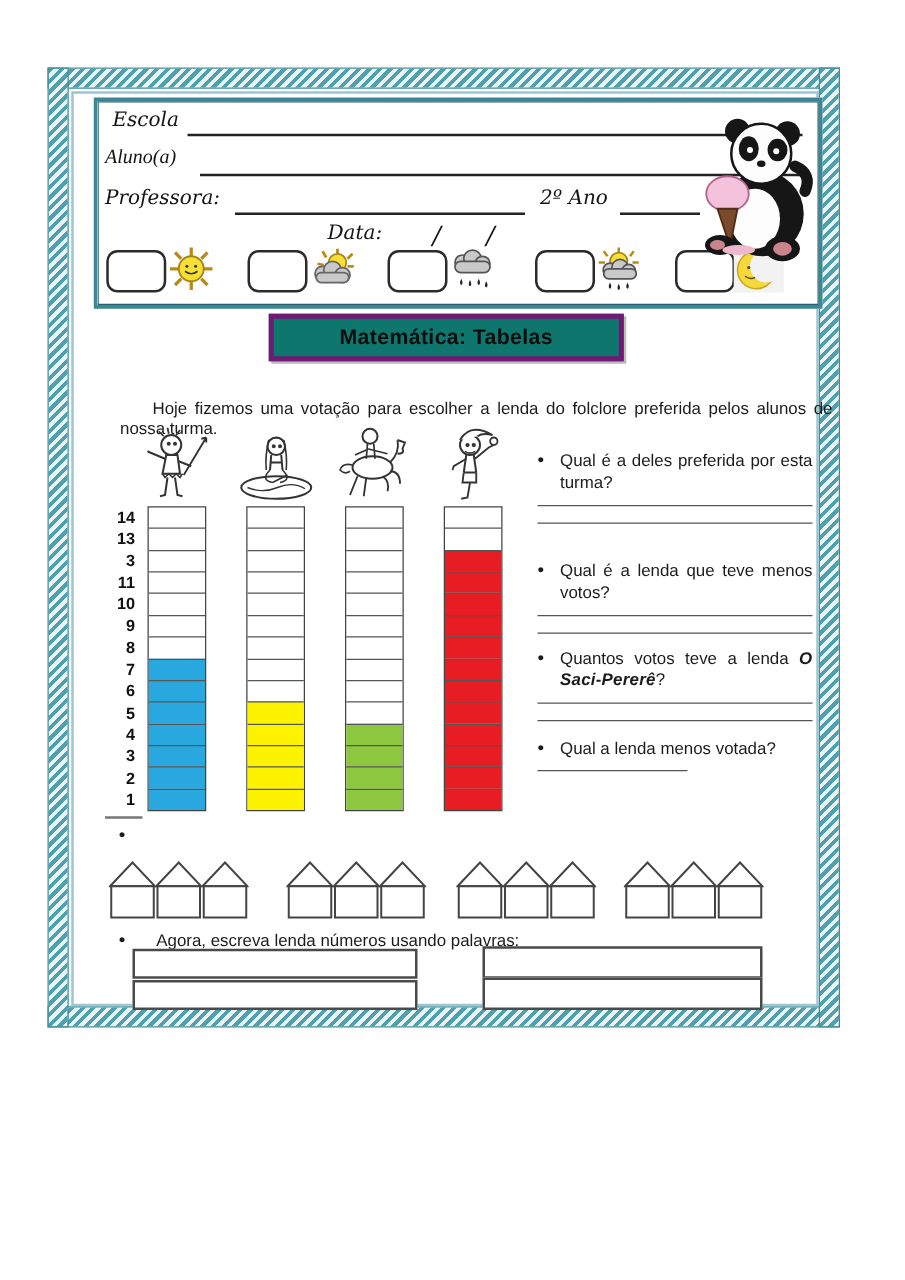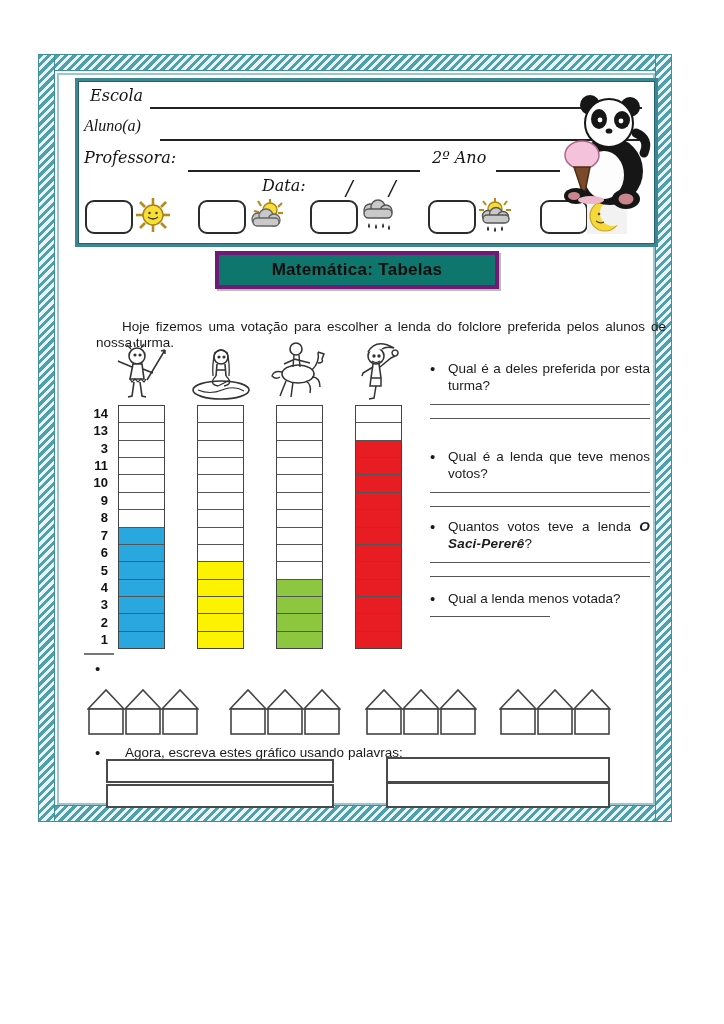--- a/index.html
+++ b/index.html
@@ -402,20 +402,20 @@
         <rect x="2" y="21" width="34" height="25" fill="#fff" stroke="#444" stroke-width="1.6"></rect>
       </svg>
       <svg width="38" height="48" viewBox="0 0 38 48">
         <polygon points="1,21 19,2 37,21" fill="#fff" stroke="#444" stroke-width="1.6"></polygon>
         <rect x="2" y="21" width="34" height="25" fill="#fff" stroke="#444" stroke-width="1.6"></rect>
       </svg>
     </div>
   </div>
 
 <div class="bullet-par" style="top:745px;">
-  <span class="hang"><span class="bdot">•</span><span>Agora, escreva estes gráfico usando palavras:</span></span>
+  <span class="hang"><span class="bdot">•</span><span>Agora, escreva lenda números usando palavras:</span></span>
 </div>
 <div id="wordboxes-layer">
     <div class="word-box" style="left: 106px; top: 759px; width: 224px; height: 20px;"></div>
     <div class="word-box" style="left: 386px; top: 757px; width: 220px; height: 22px;"></div>
     <div class="word-box" style="left: 106px; top: 784px; width: 224px; height: 20px;"></div>
     <div class="word-box" style="left: 386px; top: 782px; width: 220px; height: 22px;"></div>
   </div>
 
 </body></html>

